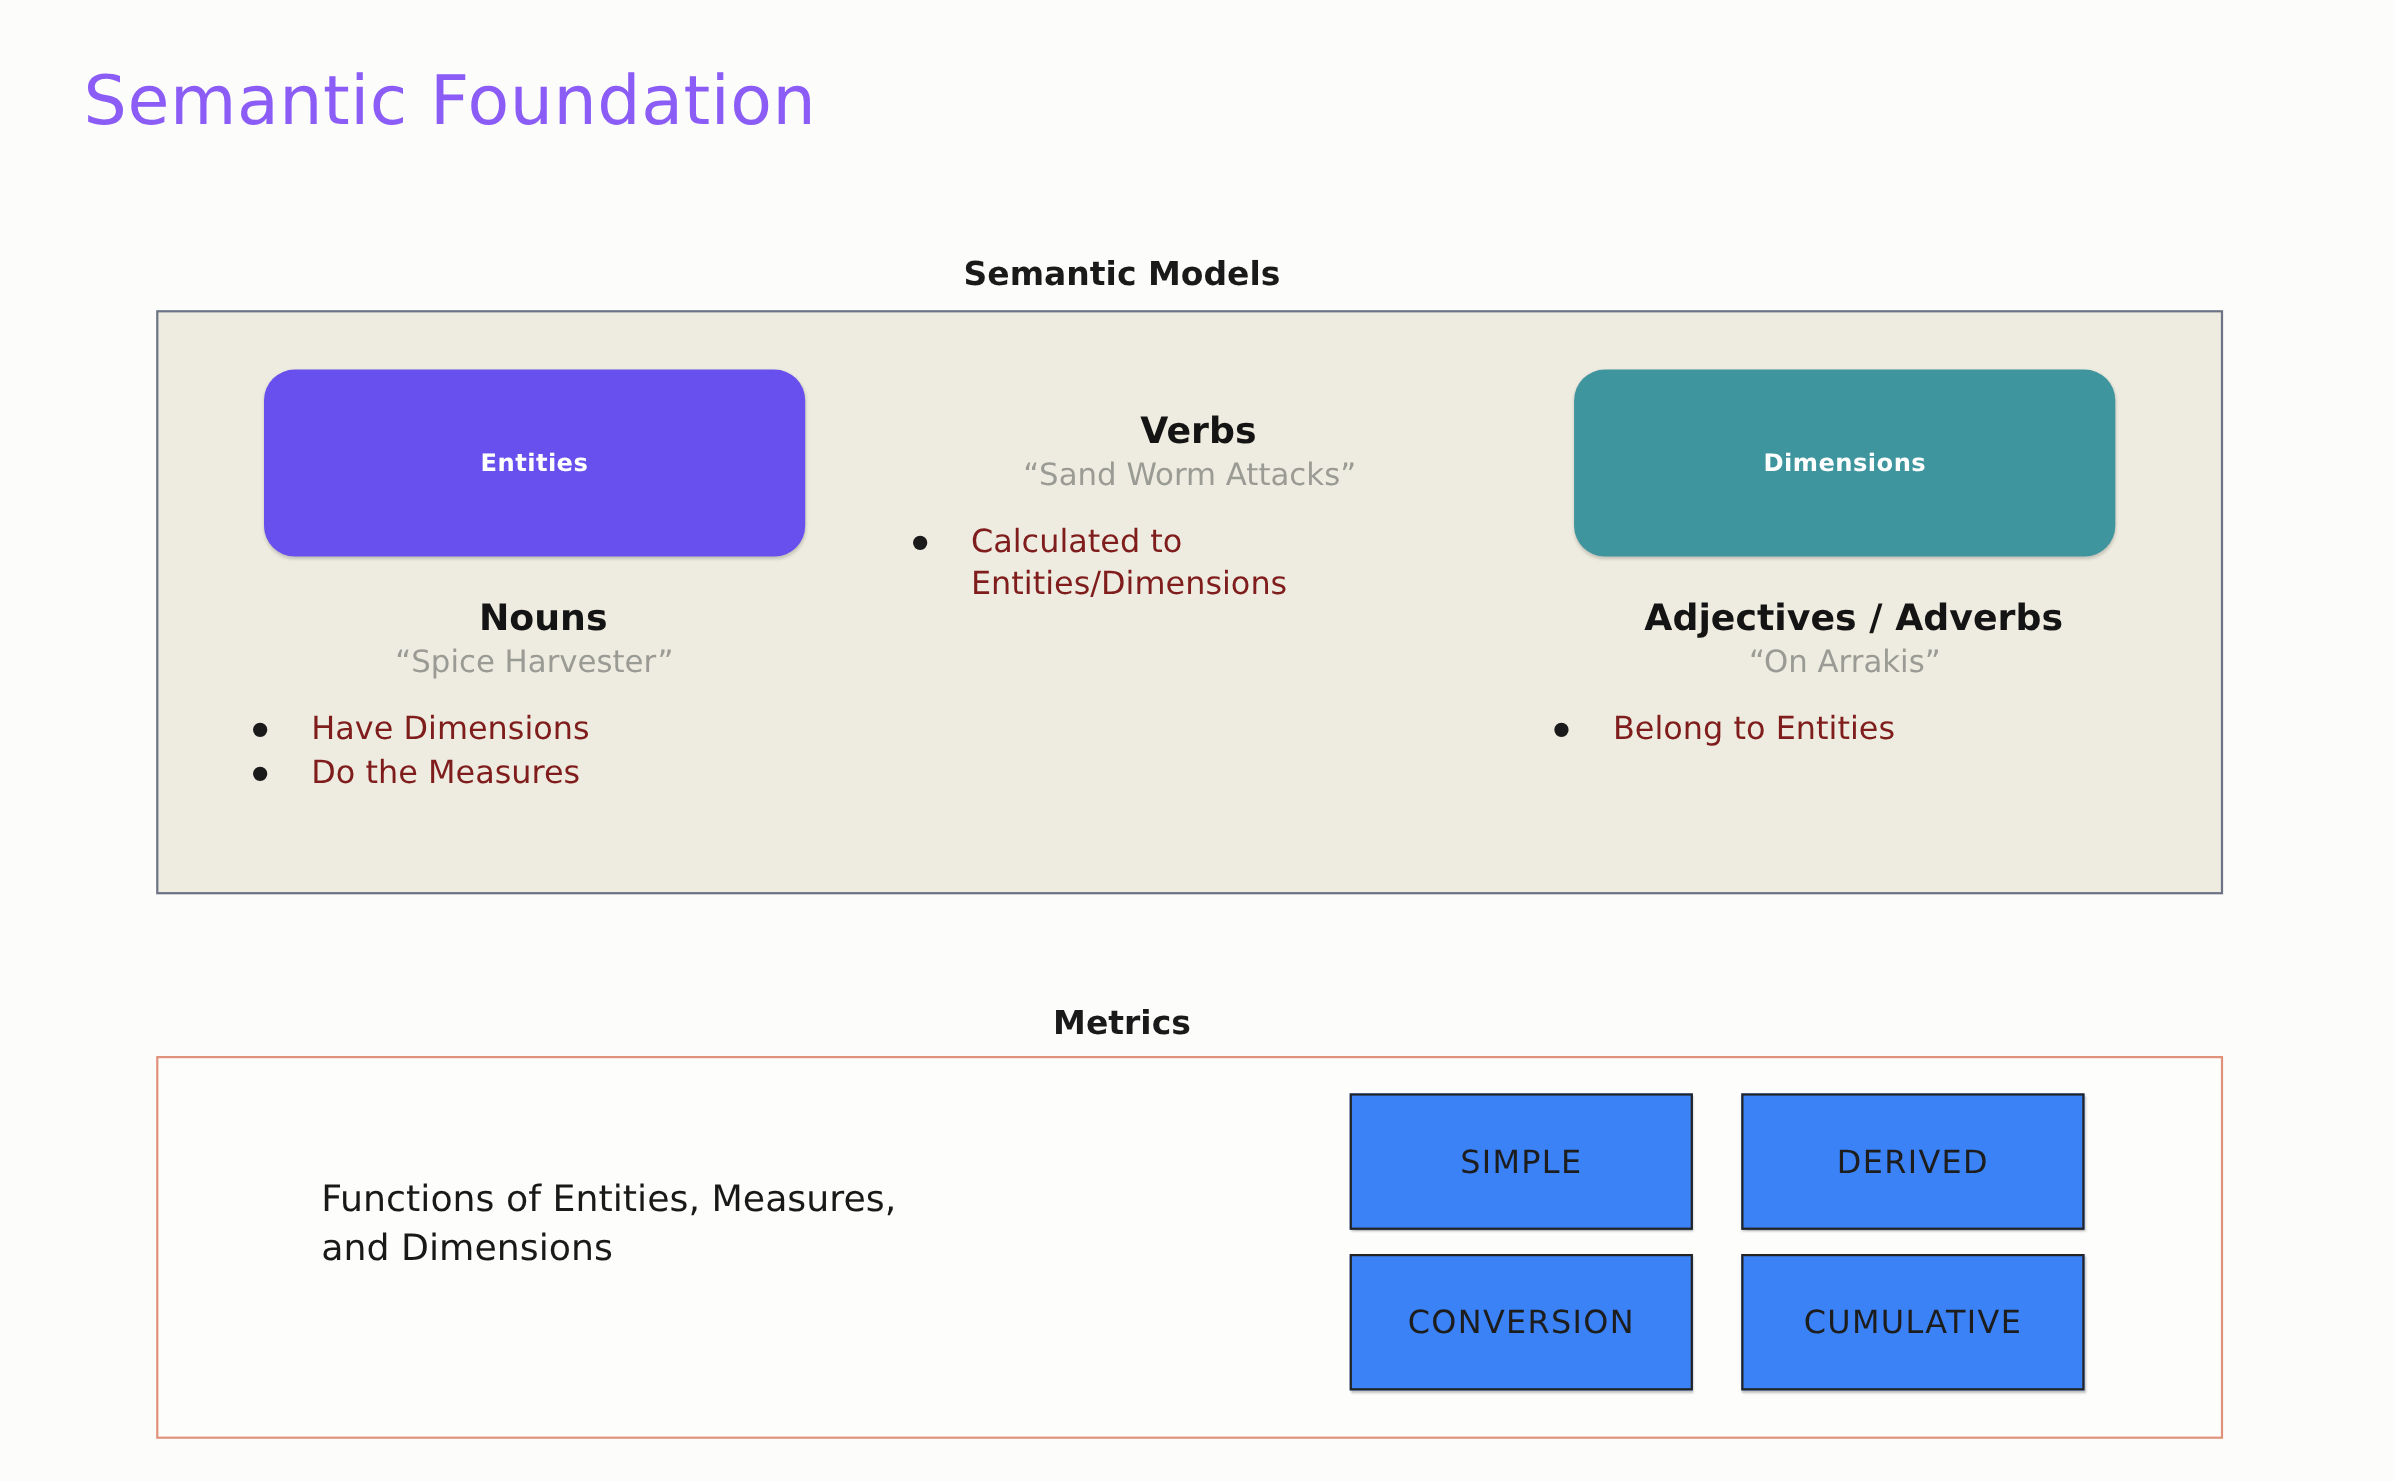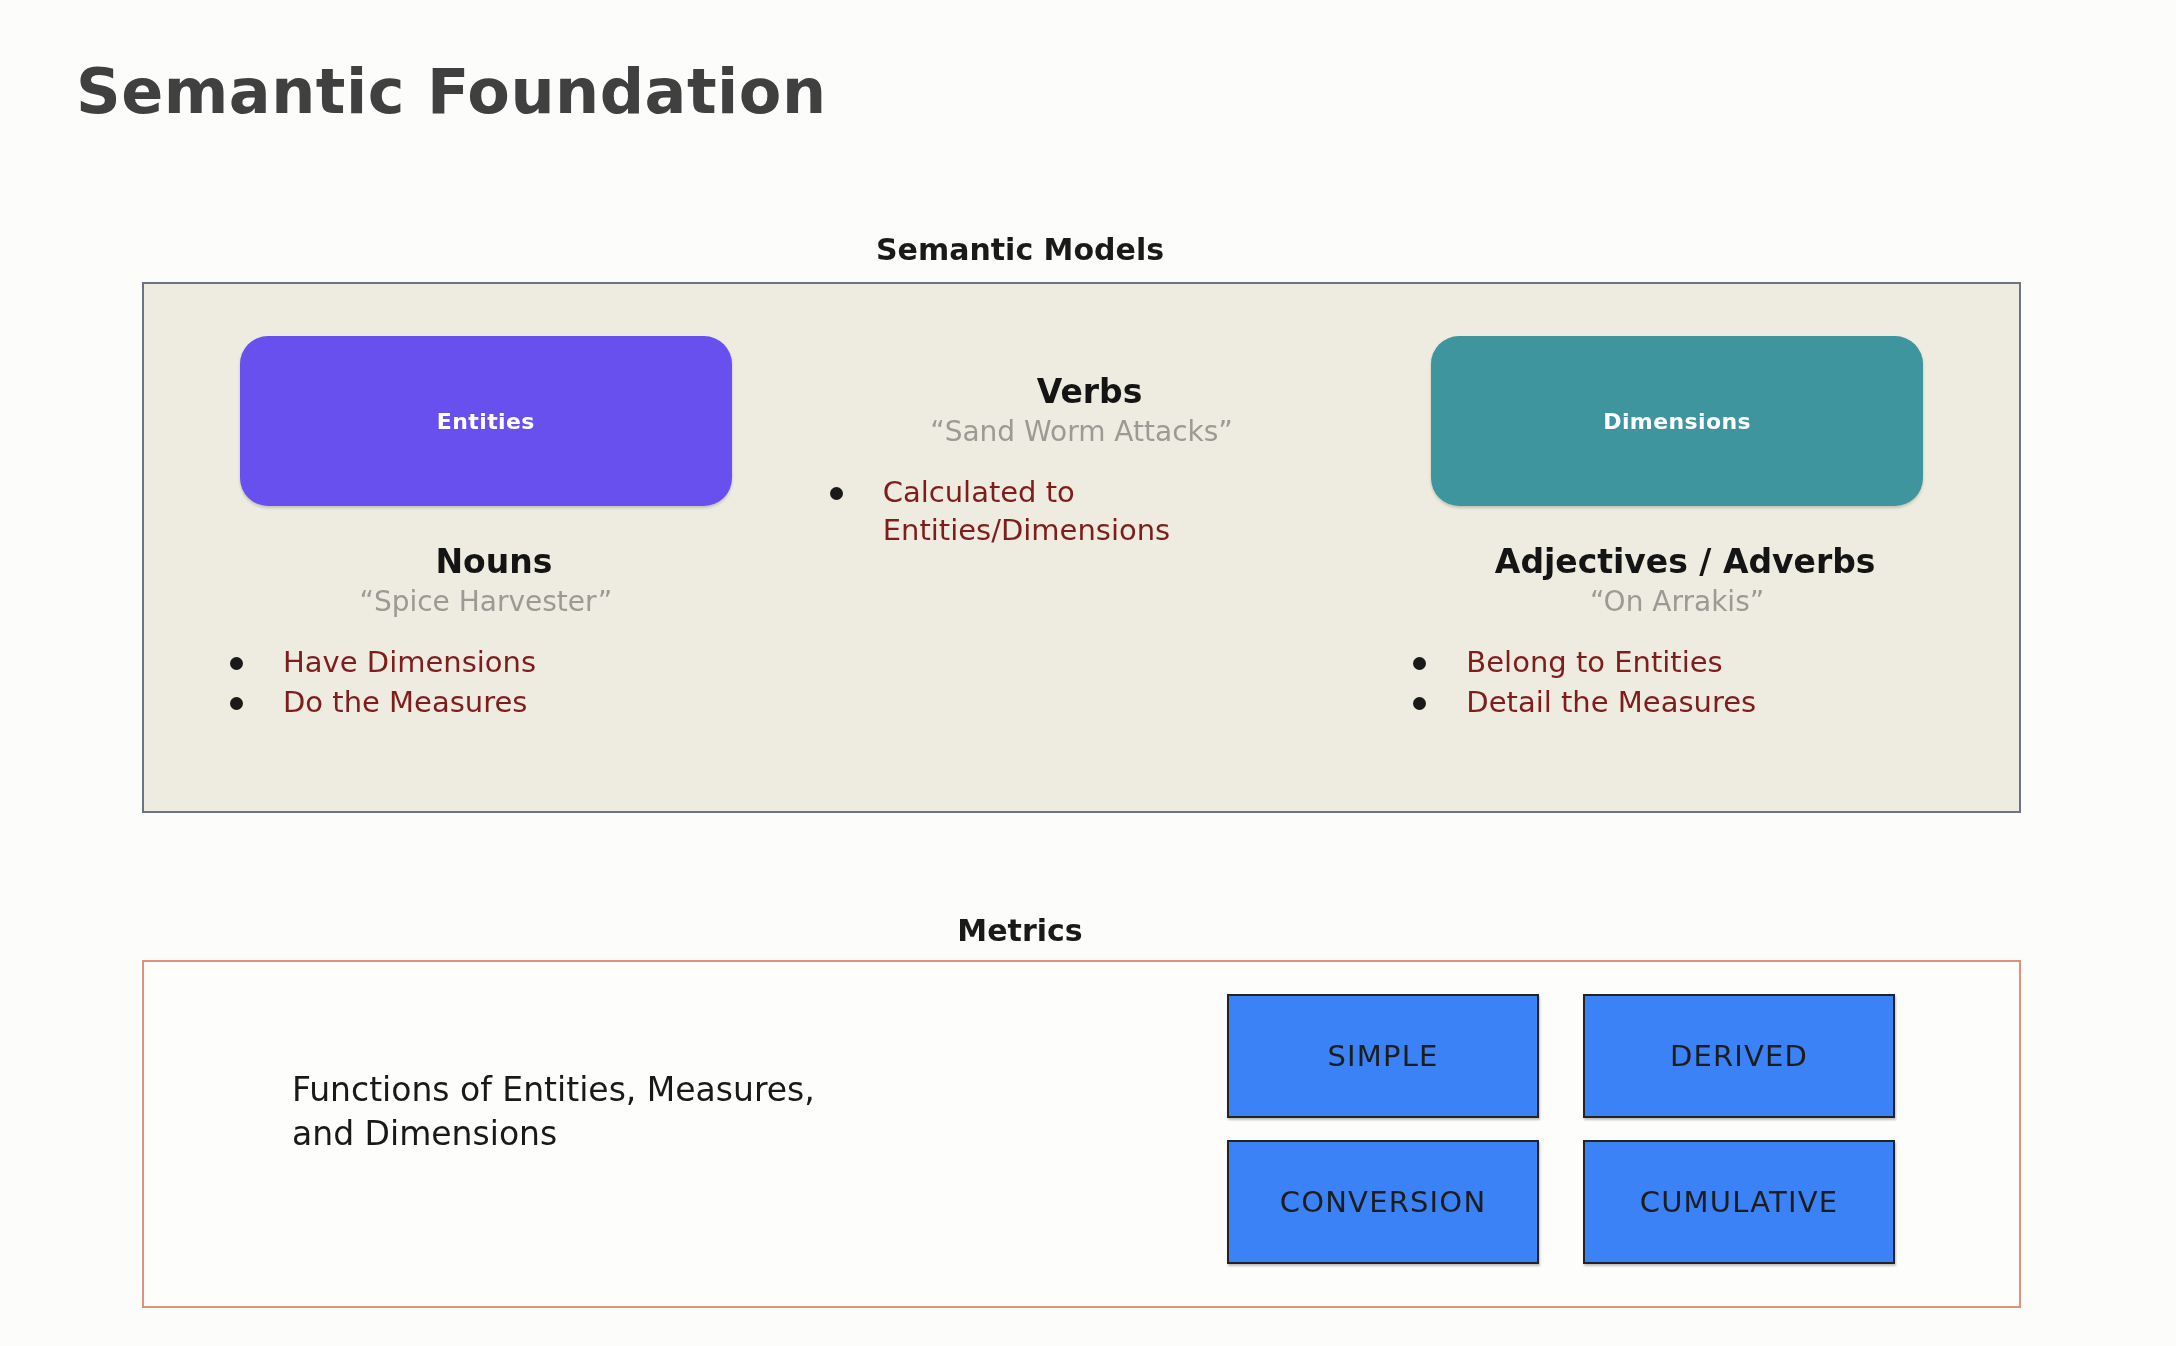--- a/index.html
+++ b/index.html
@@ -14,22 +14,22 @@
     overflow: hidden;
     position: relative;
   }
 
   
   .page-title {
     position: absolute;
     left: 76px;
     top: 58px;
     font-size: 62px;
-    font-weight: 700;
-    color: #404040;
+    font-weight: 400;
+    color: #8b5cf6;
     letter-spacing: 0.5px;
     line-height: 1.1;
     white-space: nowrap;
   }
 
   
   .section-caption {
     position: absolute;
     font-size: 30px;
     font-weight: 700;
@@ -234,24 +234,20 @@
 
     <div class="model-col">
       <div class="model-chip chip-dimensions">Dimensions</div>
       <div class="model-partofspeech">Adjectives / Adverbs</div>
       <div class="model-example">“On Arrakis”</div>
       <ul class="model-bullets align-dimensions">
         <li>
           <span class="bullet-dot"></span>
           <span class="bullet-text">Belong to Entities</span>
         </li>
-        <li>
-          <span class="bullet-dot"></span>
-          <span class="bullet-text">Detail the Measures</span>
-        </li>
       </ul>
     </div>
 
   </div>
 </div>
 
 <div class="section-caption" id="caption-metrics">Metrics</div>
 
 <div class="metrics-panel">
   <div class="metrics-desc">Functions of Entities, Measures,

